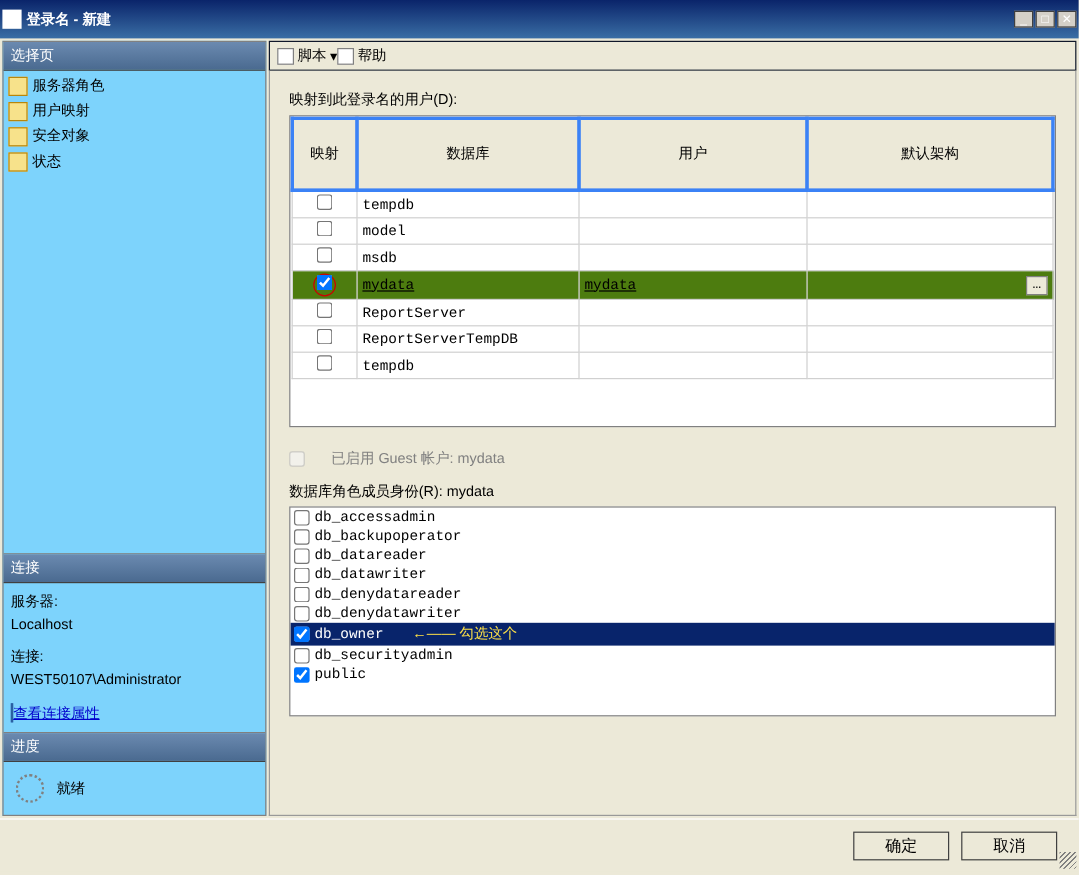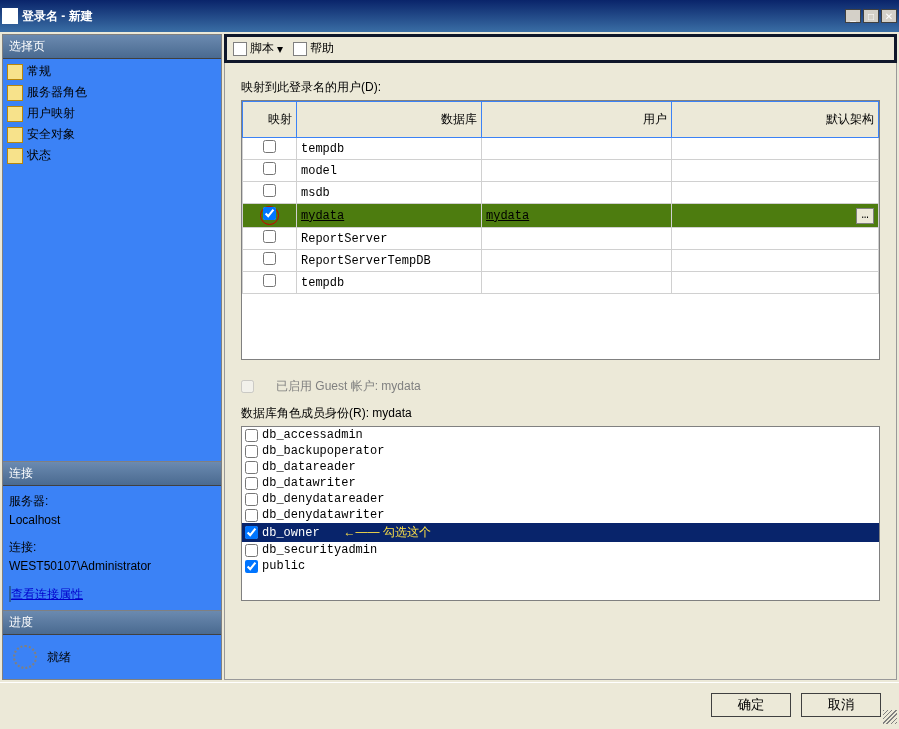--- a/index.html
+++ b/index.html
@@ -29,21 +29,21 @@
   border: 1px solid #404040;
   display: flex; align-items: center; justify-content: center;
   font-size: 10px; cursor: pointer;
 }
 .main-area {
   display: flex;
   height: 650px;
 }
 .sidebar {
   width: 220px;
-  background: #3b82f6;
+  background: #7dd3fc;
   border: 1px solid #808080;
   margin: 2px;
   display: flex;
   flex-direction: column;
 }
 .panel-header {
   background: linear-gradient(#6b8ab0, #4a6a90);
   color: #fff;
   padding: 3px 6px;
   font-size: 12px;
@@ -71,25 +71,24 @@
   border-radius: 50%;
 }
 .content {
   flex: 1;
   display: flex;
   flex-direction: column;
   margin: 2px 2px 2px 0;
 }
 .toolbar {
   background: #ece9d8;
-  border: 3px solid #0f172a;
+  border: 1px solid #0f172a;
   padding: 3px 6px;
   display: flex;
   align-items: center;
-  gap: 10px;
 }
 .toolbar-btn { display: flex; align-items: center; gap: 3px; cursor: pointer; }
 .tb-icon { width: 14px; height: 14px; display: inline-block; }
 .content-body {
   flex: 1;
   background: #ece9d8;
   border: 1px solid #999;
   border-top: none;
   padding: 16px;
   display: flex;
@@ -98,23 +97,23 @@
 .label-row { margin-bottom: 4px; }
 .db-table {
   border: 1px solid #808080;
   background: #fff;
   height: 260px;
   overflow: auto;
 }
 .db-table table { width: 100%; border-collapse: collapse; table-layout: fixed;}
 .db-table th {
   background: #ece9d8;
-  border: 1px solid #3b82f6;
-  padding: 9px 4px;
-  text-align: right;
+  border: 3px solid #3b82f6;
+  padding: 20px 4px;
+  text-align: center;
   font-weight: normal;
 }
 .db-table td {
   border: 1px solid #d0d0d0;
   padding: 2px 4px;
   height: 21px;
   font-family: "Courier New", monospace;
 }
 .db-table td.chk { text-align: center; width: 50px; }
 .db-table tr.selected td { background: #4d7c0f; text-decoration: underline; }
@@ -178,24 +177,20 @@
     <div class="window-btn">□</div>
     <div class="window-btn">✕</div>
   </div>
 </div>
 
 <div class="main-area">
 
   <div class="sidebar">
     <div class="panel-header">选择页</div>
     <div style="padding:2px 0;">
-      <div class="nav-item">
-        <span class="sm-icon" style="background:#f7e28b;border:1px solid #b8860b;"></span>
-        <span>常规</span>
-      </div>
       <div class="nav-item">
         <span class="sm-icon" style="background:#f7e28b;border:1px solid #b8860b;"></span>
         <span>服务器角色</span>
       </div>
       <div class="nav-item">
         <span class="sm-icon" style="background:#f7e28b;border:1px solid #b8860b;"></span>
         <span>用户映射</span>
       </div>
       <div class="nav-item">
         <span class="sm-icon" style="background:#f7e28b;border:1px solid #b8860b;"></span>

